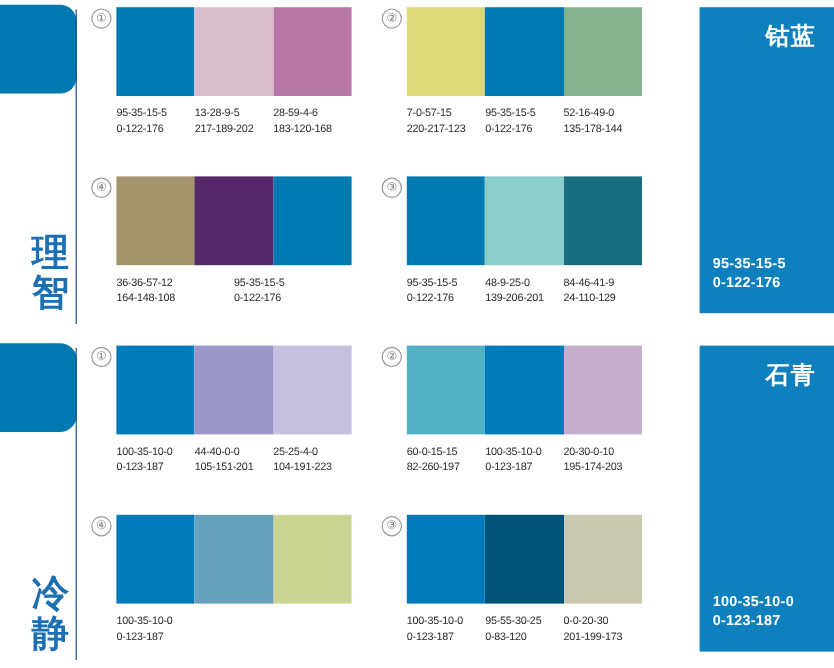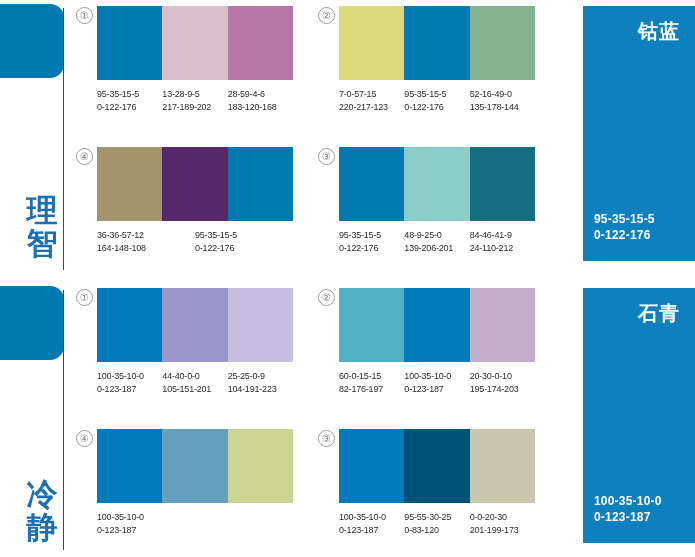--- a/index.html
+++ b/index.html
@@ -233,21 +233,21 @@
       <div class="code-cell">
         <span class="cmyk">95-35-15-5</span>
         <span class="rgb">0-122-176</span>
       </div>
       <div class="code-cell">
         <span class="cmyk">48-9-25-0</span>
         <span class="rgb">139-206-201</span>
       </div>
       <div class="code-cell">
         <span class="cmyk">84-46-41-9</span>
-        <span class="rgb">24-110-212</span>
+        <span class="rgb">24-110-129</span>
       </div>
     </div>
   </div>
 
   <div class="hero">
     <div class="hero-title">钴蓝</div>
     <div class="hero-codes">
       <span>95-35-15-5</span>
       <span>0-122-176</span>
     </div>
@@ -273,37 +273,37 @@
     <div class="code-row">
       <div class="code-cell">
         <span class="cmyk">100-35-10-0</span>
         <span class="rgb">0-123-187</span>
       </div>
       <div class="code-cell">
         <span class="cmyk">44-40-0-0</span>
         <span class="rgb">105-151-201</span>
       </div>
       <div class="code-cell">
-        <span class="cmyk">25-25-0-9</span>
+        <span class="cmyk">25-25-4-0</span>
         <span class="rgb">104-191-223</span>
       </div>
     </div>
   </div>
 
   <div class="group" id="grp-c2">
     <div class="group-num">②</div>
     <div class="swatch-row">
       <div class="swatch" style="background:#52b0c5"></div>
       <div class="swatch" style="background:#007bbb"></div>
       <div class="swatch" style="background:#c3aecb"></div>
     </div>
     <div class="code-row">
       <div class="code-cell">
         <span class="cmyk">60-0-15-15</span>
-        <span class="rgb">82-176-197</span>
+        <span class="rgb">82-260-197</span>
       </div>
       <div class="code-cell">
         <span class="cmyk">100-35-10-0</span>
         <span class="rgb">0-123-187</span>
       </div>
       <div class="code-cell">
         <span class="cmyk">20-30-0-10</span>
         <span class="rgb">195-174-203</span>
       </div>
     </div>

